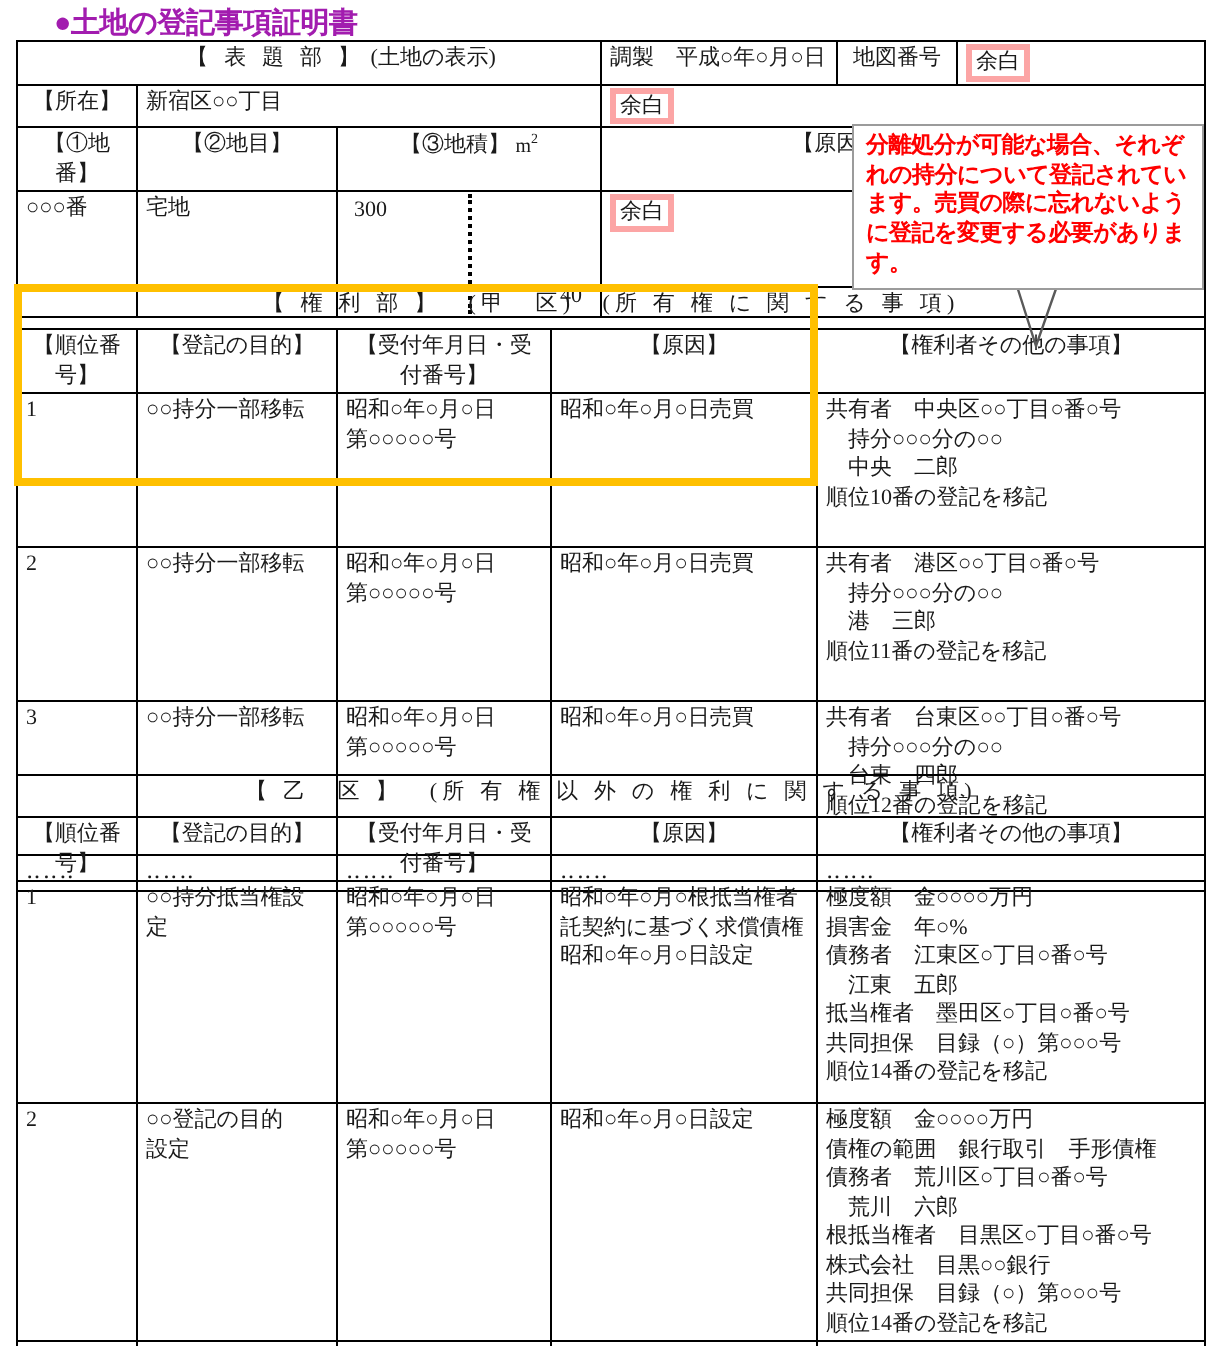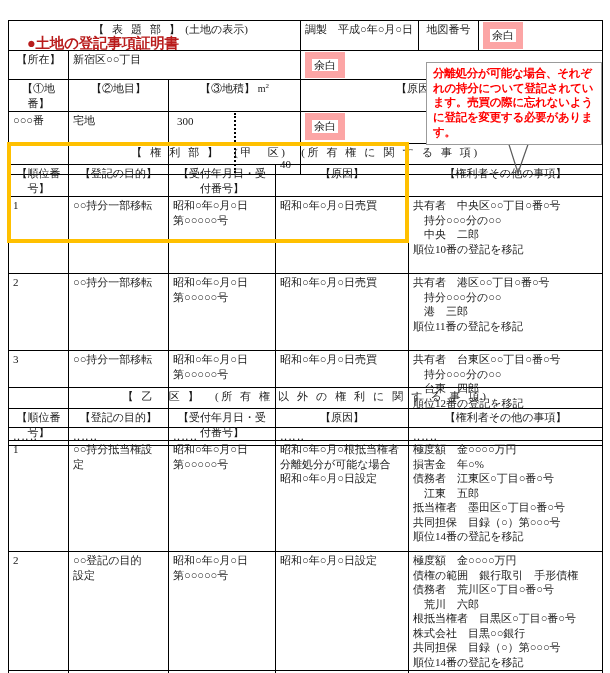--- a/index.html
+++ b/index.html
@@ -14,27 +14,26 @@
     font-family: "Liberation Serif", "DejaVu Serif", serif;
     color: #1a1a1a;
     overflow: hidden;
   }
 
   
   .page-title {
     position: absolute;
     left: 27px;
     top: 2px;
-    font-family: Liberation Serif, serif;
+    font-family: Liberation Mono, monospace;
     font-weight: bold;
     font-size: 14.5px;
     letter-spacing: -0.2px;
-    color: #b91c1c;
+    color: #a21caf;
     white-space: nowrap;
-    margin-top: 32px;
   }
 
   
   .reg-table {
     position: absolute;
     border-collapse: collapse;
     table-layout: fixed;
     font-size: 11px;
     line-height: 1.32;
   }
@@ -46,21 +45,21 @@
   }
   .c-mid { vertical-align: middle; }
   .t-center { text-align: center; }
 
   
   .spread { letter-spacing: 2.6px; margin-left: 32px; }
 
   
   .boxed {
     display: inline-block;
-    border: 7px solid #fca5a5;
+    border: 3px solid #fca5a5;
     padding: 0 2px;
     line-height: 1.15;
   }
 
   
   #table-hyodaibu { left: 8px; top: 20px; width: 594px; }
   #table-hyodaibu td { height: 17px; }
 
   .area-cell {
     padding: 0;
@@ -311,21 +310,21 @@
     <td>
       <div>○○持分抵当権設</div>
       <div>定</div>
     </td>
     <td>
       <div>昭和○年○月○日</div>
       <div>第○○○○○号</div>
     </td>
     <td>
       <div>昭和○年○月○根抵当権者</div>
-      <div>分離処分が可能な場合</div>
+      <div>託契約に基づく求償債権</div>
       <div>昭和○年○月○日設定</div>
     </td>
     <td>
       <div>極度額　金○○○○万円</div>
       <div>損害金　年○%</div>
       <div>債務者　江東区○丁目○番○号</div>
       <div>　江東　五郎</div>
       <div>抵当権者　墨田区○丁目○番○号</div>
       <div>共同担保　目録（○）第○○○号</div>
       <div>順位14番の登記を移記</div>

